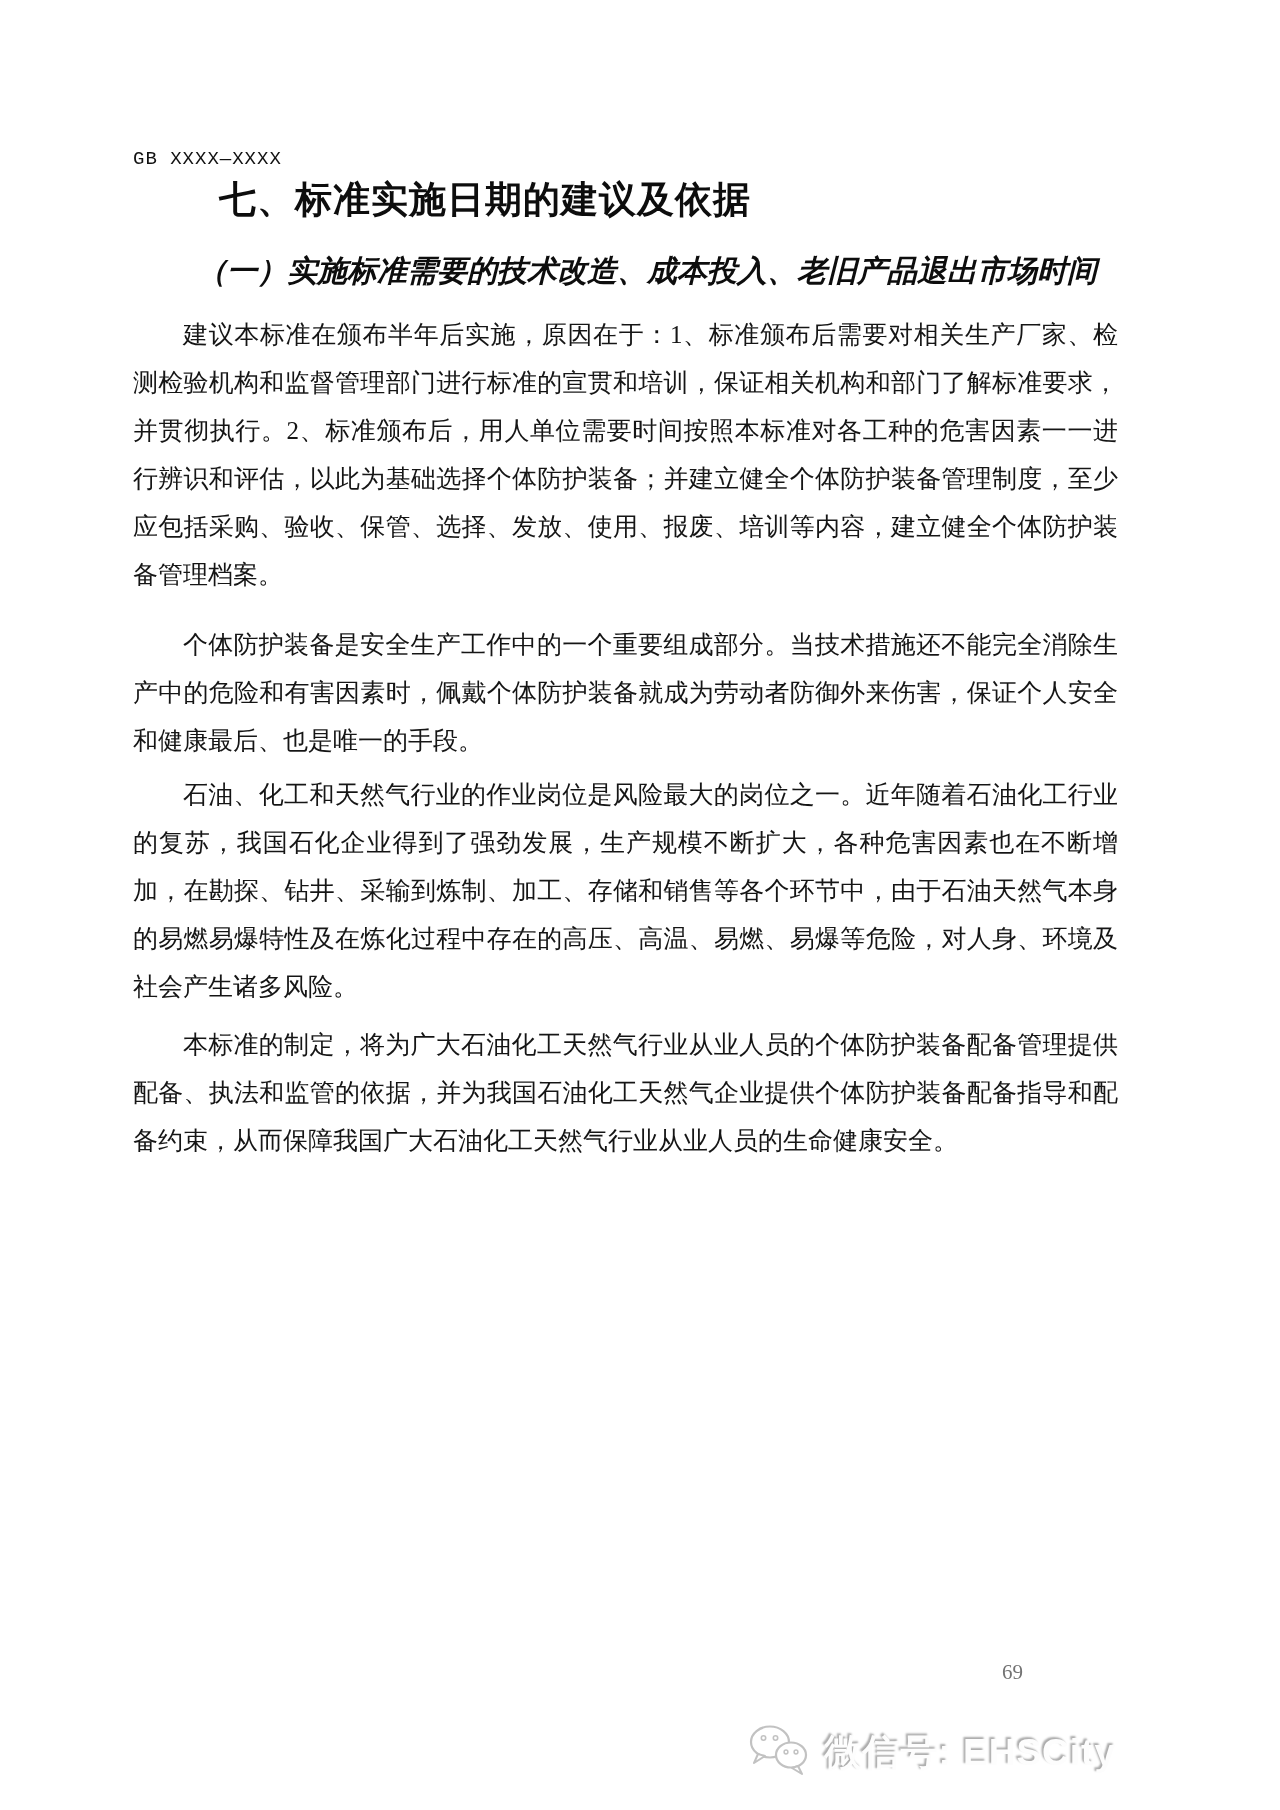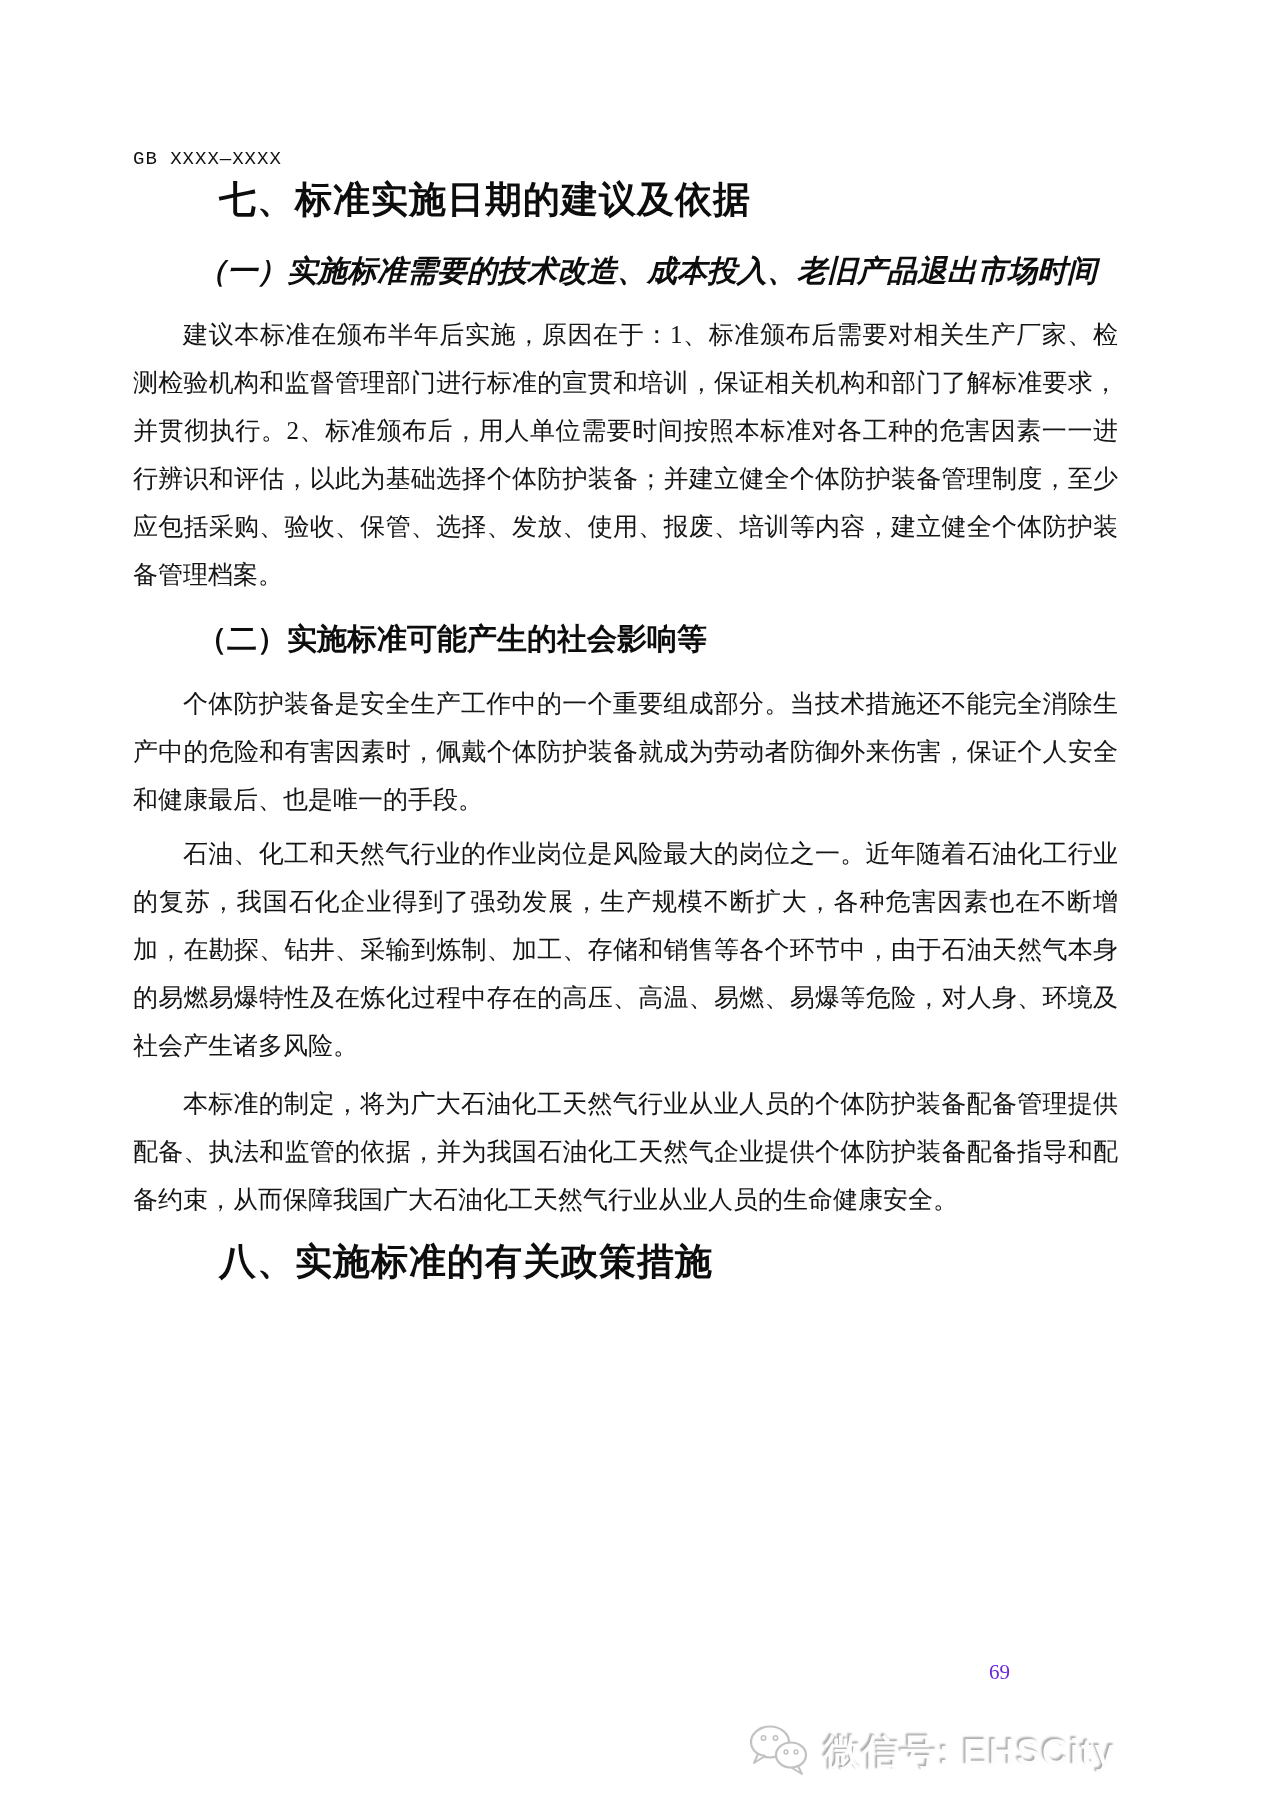--- a/index.html
+++ b/index.html
@@ -59,23 +59,23 @@
   .p1{margin-top:21px;}
   .h7-2{margin-top:21px;}
   .p2{margin-top:22px;}
   .p3{margin-top:6px;}
   .p4{margin-top:10px;font-family:Liberation Serif, serif;}
   .h8{margin-top:16px;}
   .p5{margin-top:22px;}
   .page-num{
     position:absolute;
     top:1660px;
-    right:136px;
+    right:123px;
     font-size:21px;
-    color:#6d28d9;
+    color:#737373;
   }
   .watermark{
     position:absolute;
     top:1722px;
     right:30px;
     display:flex;
     align-items:flex-end;
     gap:12px;
   }
   .watermark-text{
@@ -96,29 +96,27 @@
 
     <div class="gb-header">GB XXXX—XXXX</div>
 
 
     <h2 class="h-major h7">七、标准实施日期的建议及依据</h2>
 
     <h3 class="h-sub h7-1">（一）实施标准需要的技术改造、成本投入、老旧产品退出市场时间</h3>
 
     <p class="body-p p1">建议本标准在颁布半年后实施，原因在于：1、标准颁布后需要对相关生产厂家、检测检验机构和监督管理部门进行标准的宣贯和培训，保证相关机构和部门了解标准要求，并贯彻执行。2、标准颁布后，用人单位需要时间按照本标准对各工种的危害因素一一进行辨识和评估，以此为基础选择个体防护装备；并建立健全个体防护装备管理制度，至少应包括采购、验收、保管、选择、发放、使用、报废、培训等内容，建立健全个体防护装备管理档案。</p>
 
-    <h3 class="h-sub h7-2">（二）实施标准可能产生的社会影响等</h3>
 
     <p class="body-p p2">个体防护装备是安全生产工作中的一个重要组成部分。当技术措施还不能完全消除生产中的危险和有害因素时，佩戴个体防护装备就成为劳动者防御外来伤害，保证个人安全和健康最后、也是唯一的手段。</p>
 
     <p class="body-p p3">石油、化工和天然气行业的作业岗位是风险最大的岗位之一。近年随着石油化工行业的复苏，我国石化企业得到了强劲发展，生产规模不断扩大，各种危害因素也在不断增加，在勘探、钻井、采输到炼制、加工、存储和销售等各个环节中，由于石油天然气本身的易燃易爆特性及在炼化过程中存在的高压、高温、易燃、易爆等危险，对人身、环境及社会产生诸多风险。</p>
 
     <p class="body-p p4">本标准的制定，将为广大石油化工天然气行业从业人员的个体防护装备配备管理提供配备、执法和监管的依据，并为我国石油化工天然气企业提供个体防护装备配备指导和配备约束，从而保障我国广大石油化工天然气行业从业人员的生命健康安全。</p>
 
-    <h2 class="h-major h8">八、实施标准的有关政策措施</h2>
 
 
   </div>
 
   <div class="page-num">69</div>
 
   <div class="watermark">
     <svg width="66" height="56" viewBox="0 0 66 56" xmlns="http://www.w3.org/2000/svg">
 
       <ellipse cx="24" cy="20" rx="19" ry="15.5" fill="#ffffff" stroke="#c2c2c2" stroke-width="2.2"></ellipse>

